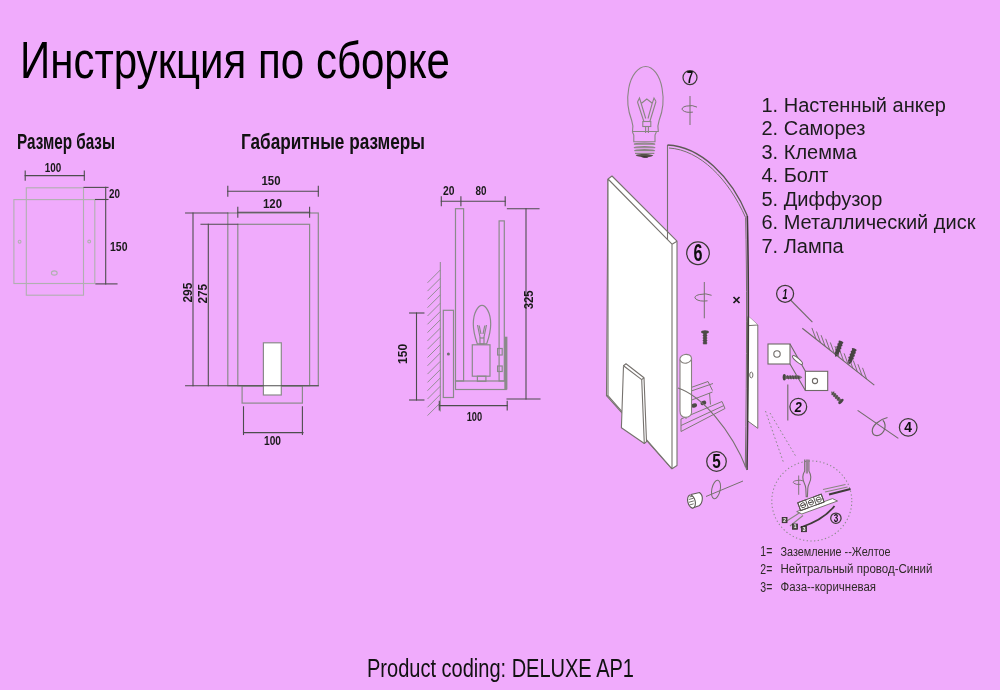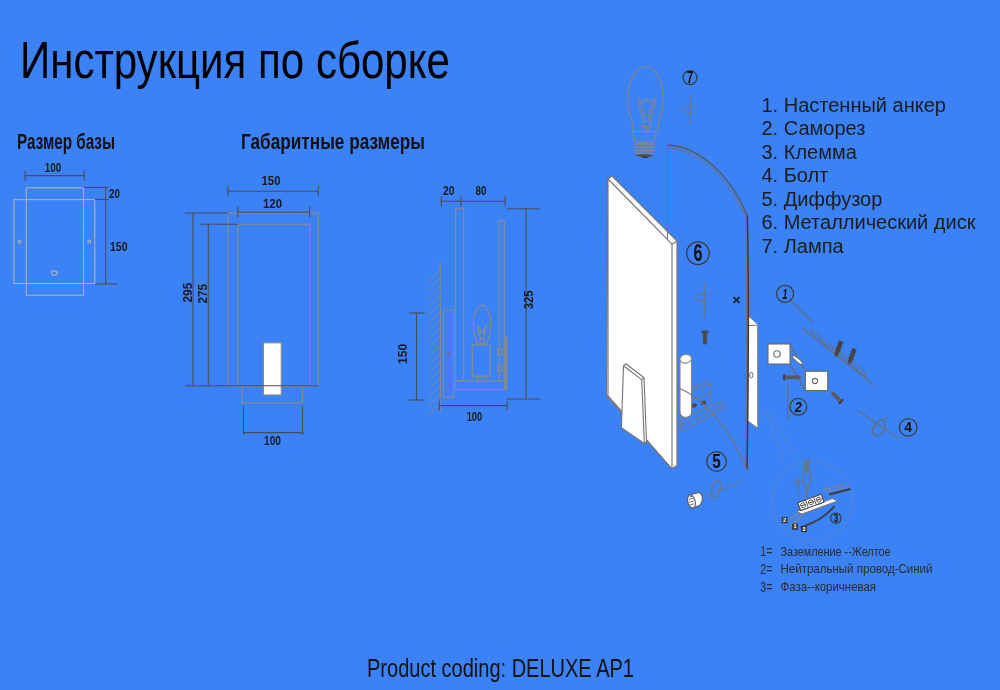--- a/index.html
+++ b/index.html
@@ -1,16 +1,16 @@
 <!DOCTYPE html>
 <html><head>
 <meta charset="utf-8">
 <style>
   html,body{margin:0;padding:0;background:#ffffff;}
-  #page{position:relative;width:1000px;height:690px;background:#3b82f6;overflow:hidden;
+  #page{position:relative;width:1000px;height:690px;background:#f0abfc;overflow:hidden;
         font-family:"Liberation Sans", sans-serif;}
   svg{position:absolute;top:0;left:0;}
   text{font-family:"Liberation Sans", sans-serif;}
 </style>
 </head>
 <body>
 <div id="page">
 <svg width="1000" height="690" viewBox="0 0 1000 690">
 
   <text x="20" y="77.5" font-size="52" fill="#000000" textLength="430" lengthAdjust="spacingAndGlyphs">Инструкция по сборке</text>

